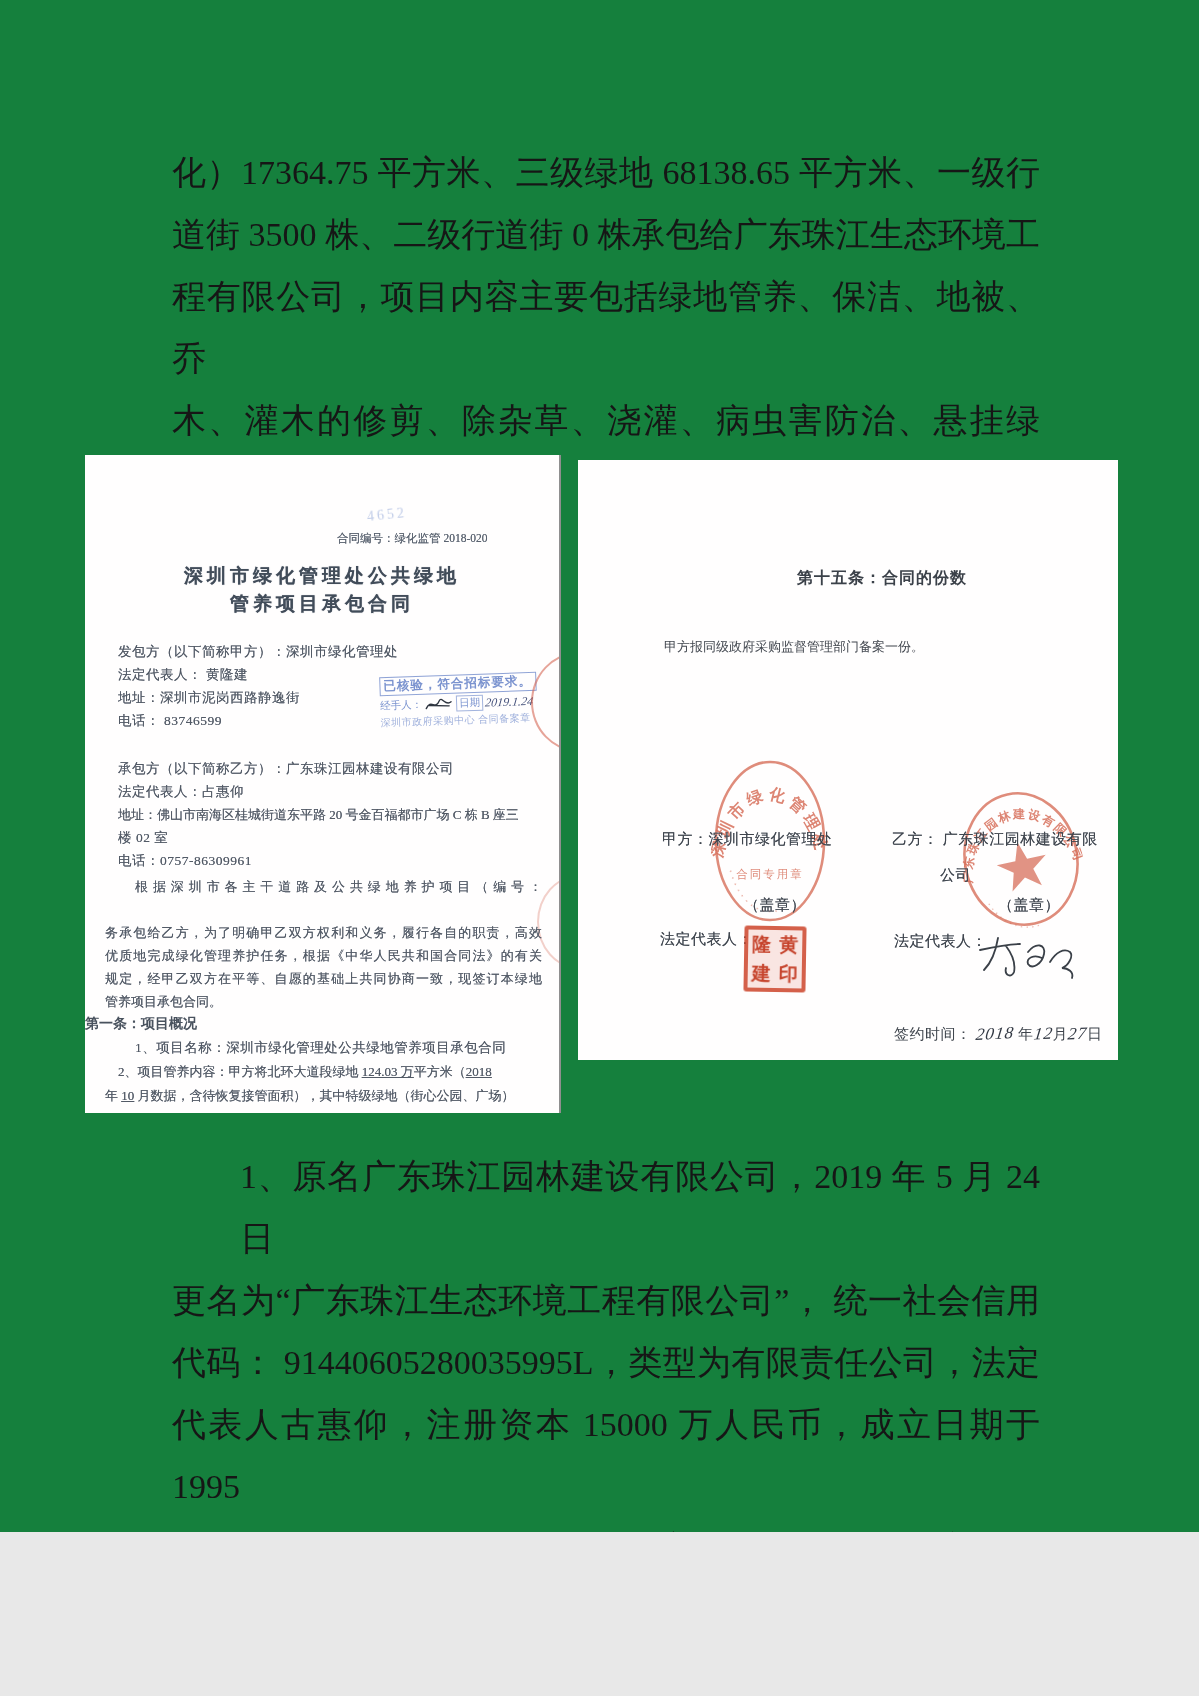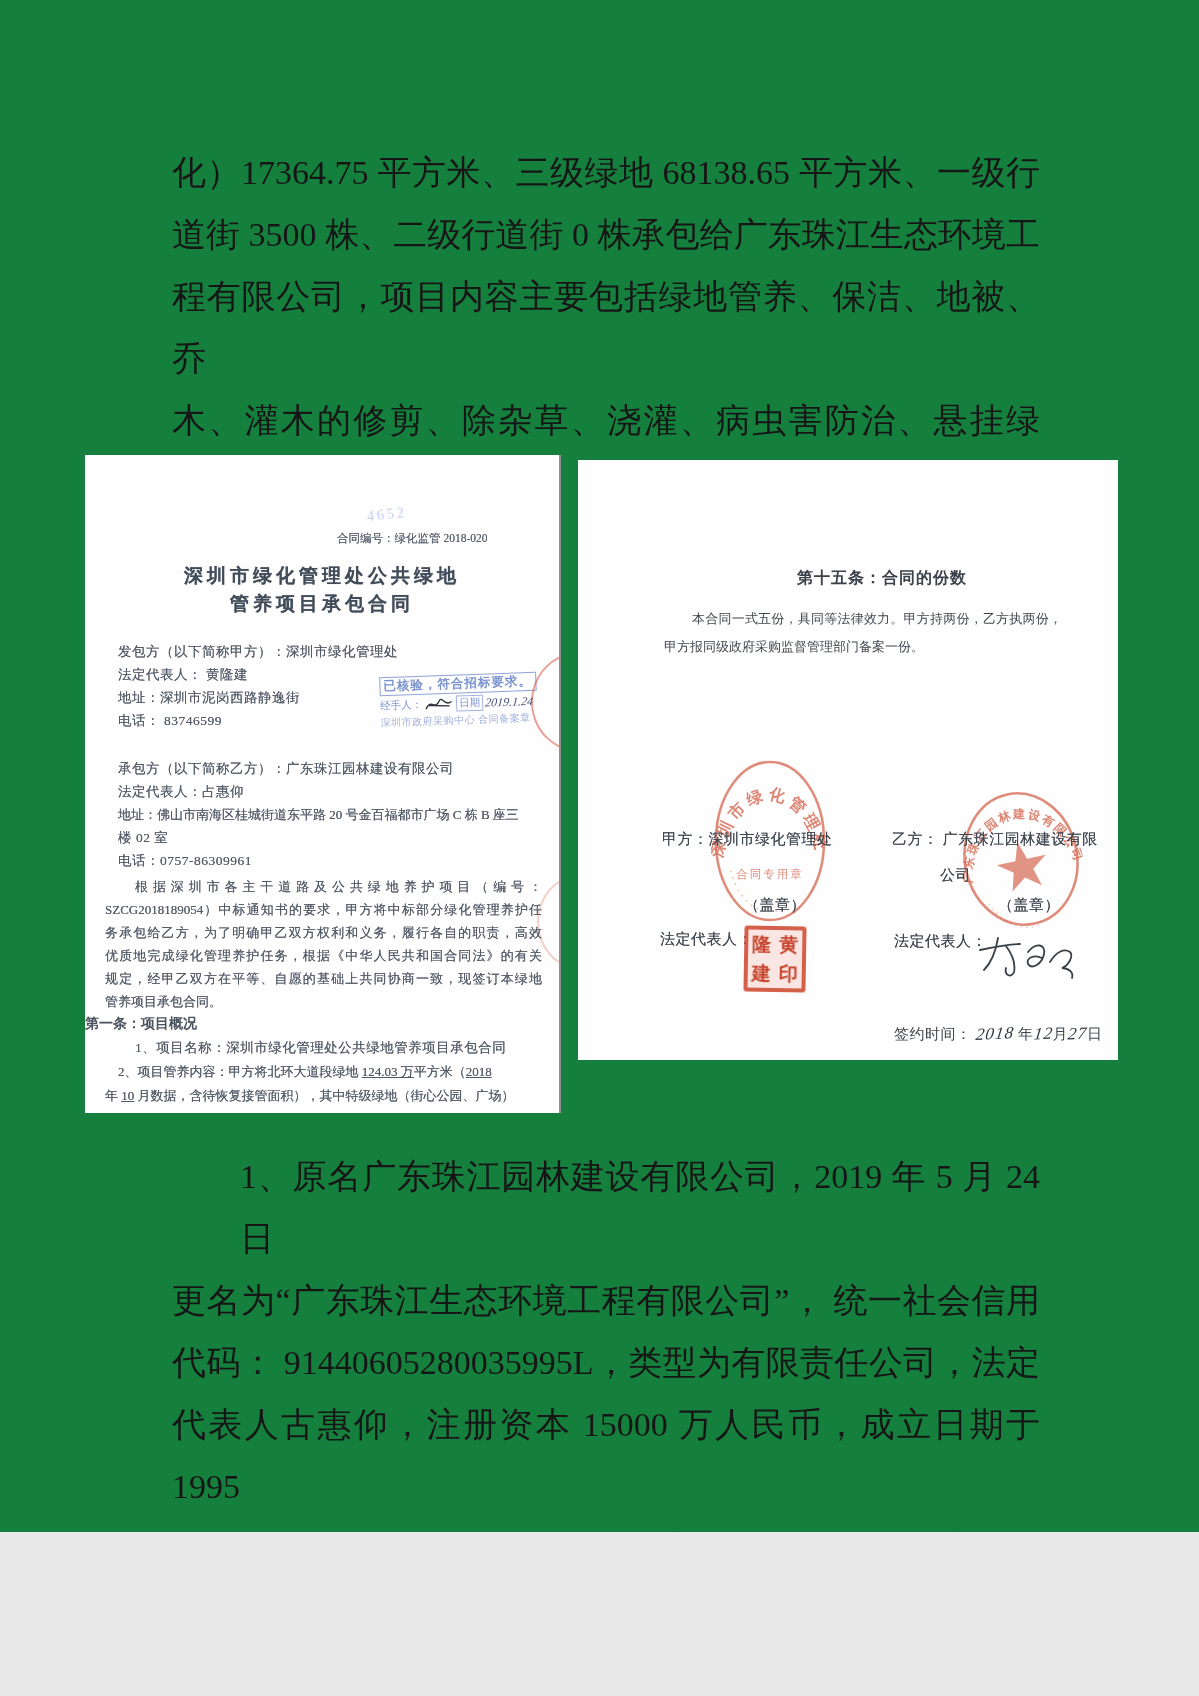--- a/index.html
+++ b/index.html
@@ -93,35 +93,33 @@
     <div class="edge-arc" id="earc1"></div>
     <div class="edge-arc" id="earc2"></div>
 
     <div class="t lt fuzz" style="left:33px;top:305px;">承包方（以下简称乙方）：广东珠江园林建设有限公司</div>
     <div class="t lt fuzz" style="left:33px;top:328px;">法定代表人：占惠仰</div>
     <div class="t fuzz" style="left:33px;top:351px;font-size:13px;color:#525a66;">地址：佛山市南海区桂城街道东平路 20 号金百福都市广场 C 栋 B 座三</div>
     <div class="t lt fuzz" style="left:33px;top:374px;">楼 02 室</div>
     <div class="t lt fuzz" style="left:33px;top:397px;">电话：0757-86309961</div>
 
     <div class="t l-para jl fuzz" style="left:20px;top:420px;text-indent:30px;">根据深圳市各主干道路及公共绿地养护项目（编号：</div>
-    <div class="t l-para jl fuzz" style="left:20px;top:443px;">SZCG2018189054）中标通知书的要求，甲方将中标部分绿化管理养护任</div>
     <div class="t l-para jl fuzz" style="left:20px;top:489px;">优质地完成绿化管理养护任务，根据《中华人民共和国合同法》的有关</div>
     <div class="t l-para jl fuzz" style="left:20px;top:466px;">务承包给乙方，为了明确甲乙双方权利和义务，履行各自的职责，高效</div>
     <div class="t l-para jl fuzz" style="left:20px;top:512px;">规定，经甲乙双方在平等、自愿的基础上共同协商一致，现签订本绿地</div>
     <div class="t l-para fuzz" style="left:20px;top:535px;">管养项目承包合同。</div>
 
     <div class="t l-art-head" style="left:0;top:560px;">第一条：项目概况</div>
     <div class="t lt fuzz" style="left:50px;top:584px;">1、项目名称：深圳市绿化管理处公共绿地管养项目承包合同</div>
     <div class="t fuzz" style="left:33px;top:608px;font-size:13px;color:#525a66;"><span>2、项目管养内容：甲方将北环大道段绿地 </span><span class="u">124.03 万</span><span>平方米（</span><span class="u">2018</span></div>
     <div class="t fuzz" style="left:20px;top:632px;font-size:13px;color:#525a66;"><span>年 </span><span class="u">10</span><span> 月数据，含待恢复接管面积），其中特级绿地（街心公园、广场）</span></div>
   </div>
 
   <div class="scan" id="scan-right">
     <div class="t r-head" style="left:219px;top:108px;">第十五条：合同的份数</div>
-    <div class="t r-body jl" style="left:114px;top:144px;">本合同一式五份，具同等法律效力。甲方持两份，乙方执两份，</div>
     <div class="t r-body" style="left:86px;top:172px;">甲方报同级政府采购监督管理部门备案一份。</div>
 
     <svg class="stamp-svg" style="left:133px;top:296px;" width="118" height="170" viewBox="0 0 118 170">
       <defs>
         <path id="arcTopA" d="M 10,118 A 49,74 0 1 1 108,118" fill="none"></path>
         <path id="arcBotA" d="M 16,70 A 45,68 0 1 0 102,70" fill="none"></path>
       </defs>
       <ellipse cx="59" cy="85" rx="54" ry="79" fill="none" stroke="#d0573f" stroke-width="2.6" opacity=".8"></ellipse>
       <text font-size="16" fill="#d0573f" opacity=".85" font-weight="bold" letter-spacing="4">
         <textPath href="#arcTopA" startOffset="8%">深圳市绿化管理处</textPath>

